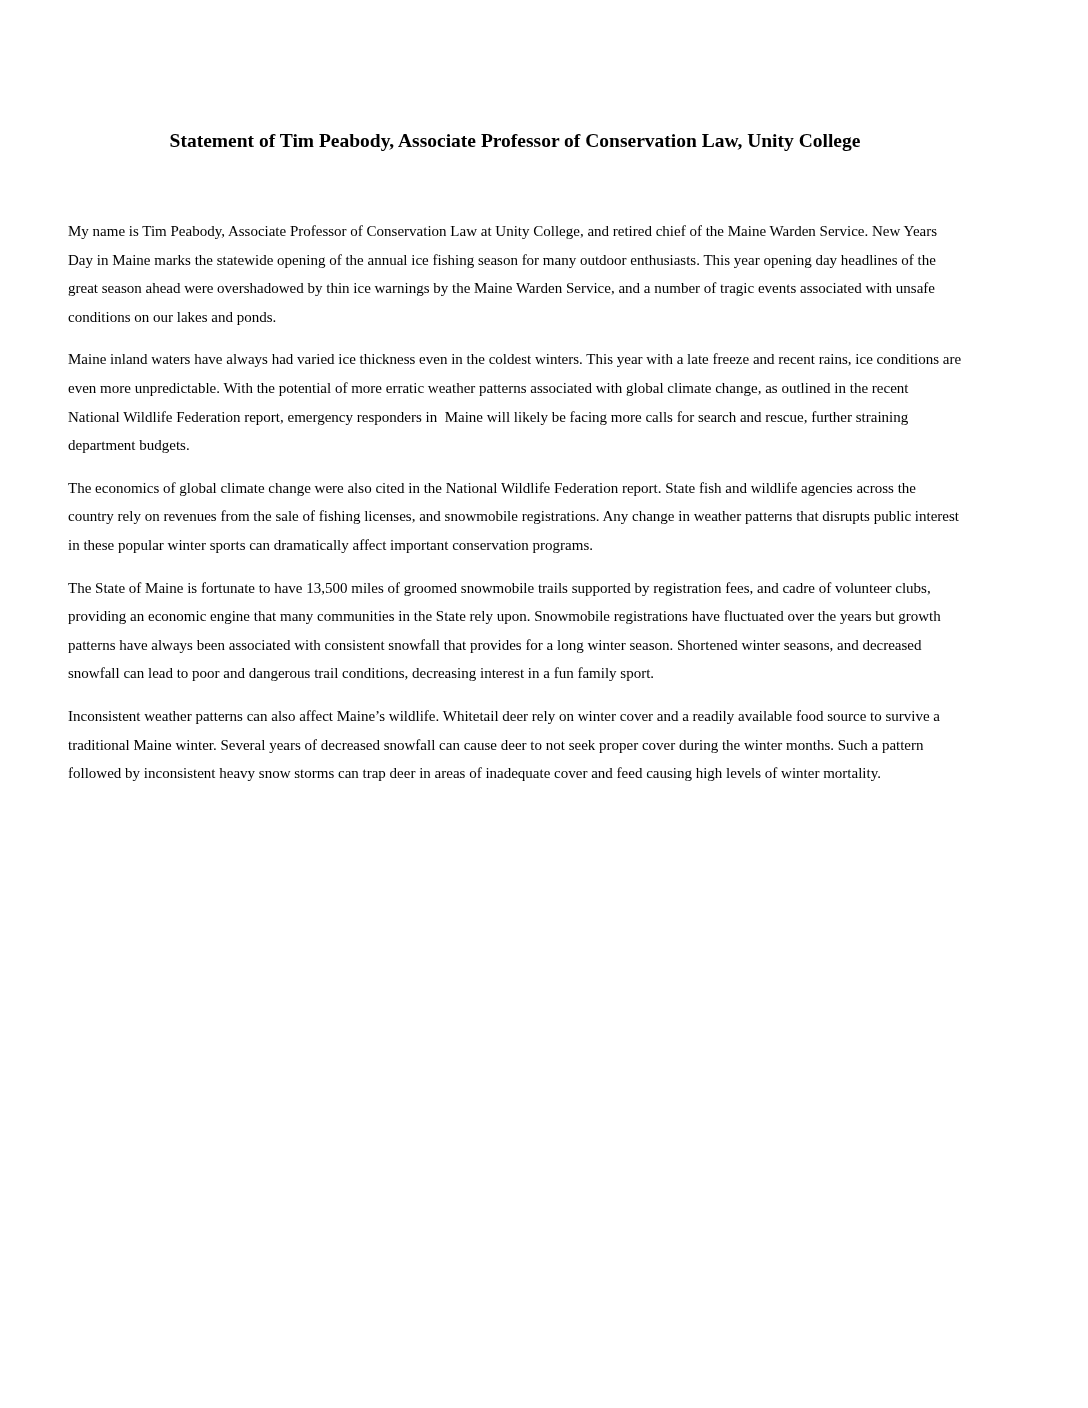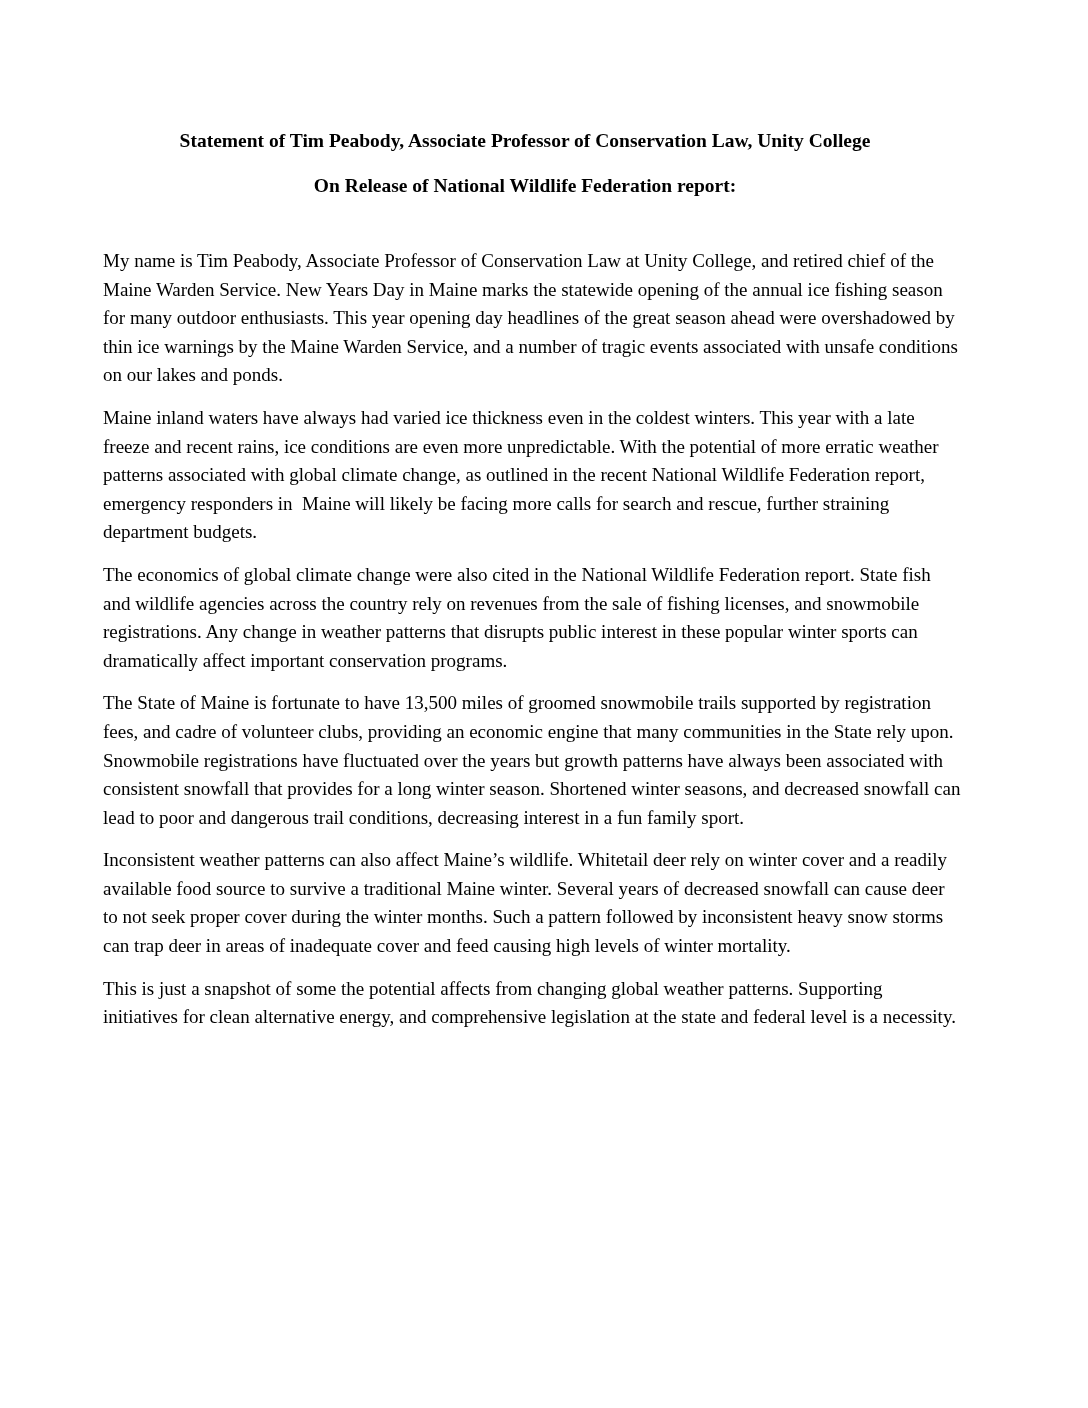--- a/index.html
+++ b/index.html
@@ -11,62 +11,60 @@
     width: 1088px;
     min-height: 1408px;
     font-family: "Liberation Serif", serif;
     color: #000000;
     -webkit-font-smoothing: antialiased;
   }
   .doc {
     box-sizing: border-box;
     width: 1088px;
     min-height: 1408px;
-    padding: 126px 126px 40px 88px;
+    padding: 126px 126px 40px 68px;
   }
   .heading {
     text-align: center;
     font-weight: bold;
     font-size: 19.5px;
     line-height: 30px;
   }
   .block-gap {
     height: 15px;
   }
   .body-start-gap {
     height: 46px;
   }
   p.body-para {
-    font-size: 19px;
+    font-size: 15px;
     line-height: 28.6px;
-    margin: 0 0 14px 15px;
+    margin: 0 0 14px 0;
     text-align: left;
     white-space: pre-wrap;
   }
 </style>
 </head>
 <body>
 
 <div class="doc">
 
   <div class="heading">Statement of Tim Peabody, Associate Professor of Conservation Law, Unity College</div>
 
 
   <div class="block-gap"></div>
 
-  <div class="heading">On Release of National Wildlife Federation report:</div>
 
 
   <div class="body-start-gap"></div>
 
   <p class="body-para">My name is Tim Peabody, Associate Professor of Conservation Law at Unity College, and retired chief of the Maine Warden Service. New Years Day in Maine marks the statewide opening of the annual ice fishing season for many outdoor enthusiasts. This year opening day headlines of the great season ahead were overshadowed by thin ice warnings by the Maine Warden Service, and a number of tragic events associated with unsafe conditions on our lakes and ponds.</p>
 
   <p class="body-para">Maine inland waters have always had varied ice thickness even in the coldest winters. This year with a late freeze and recent rains, ice conditions are even more unpredictable. With the potential of more erratic weather patterns associated with global climate change, as outlined in the recent National Wildlife Federation report, emergency responders in  Maine will likely be facing more calls for search and rescue, further straining department budgets.</p>
 
   <p class="body-para">The economics of global climate change were also cited in the National Wildlife Federation report. State fish and wildlife agencies across the country rely on revenues from the sale of fishing licenses, and snowmobile registrations. Any change in weather patterns that disrupts public interest in these popular winter sports can dramatically affect important conservation programs.</p>
 
   <p class="body-para">The State of Maine is fortunate to have 13,500 miles of groomed snowmobile trails supported by registration fees, and cadre of volunteer clubs, providing an economic engine that many communities in the State rely upon. Snowmobile registrations have fluctuated over the years but growth patterns have always been associated with consistent snowfall that provides for a long winter season. Shortened winter seasons, and decreased snowfall can lead to poor and dangerous trail conditions, decreasing interest in a fun family sport.</p>
 
   <p class="body-para">Inconsistent weather patterns can also affect Maine’s wildlife. Whitetail deer rely on winter cover and a readily available food source to survive a traditional Maine winter. Several years of decreased snowfall can cause deer to not seek proper cover during the winter months. Such a pattern followed by inconsistent heavy snow storms can trap deer in areas of inadequate cover and feed causing high levels of winter mortality.</p>
 
-  <p class="body-para">This is just a snapshot of some the potential affects from changing global weather patterns. Supporting initiatives for clean alternative energy, and comprehensive legislation at the state and federal level is a necessity.</p>
 
 </div>
 
 </body></html>

